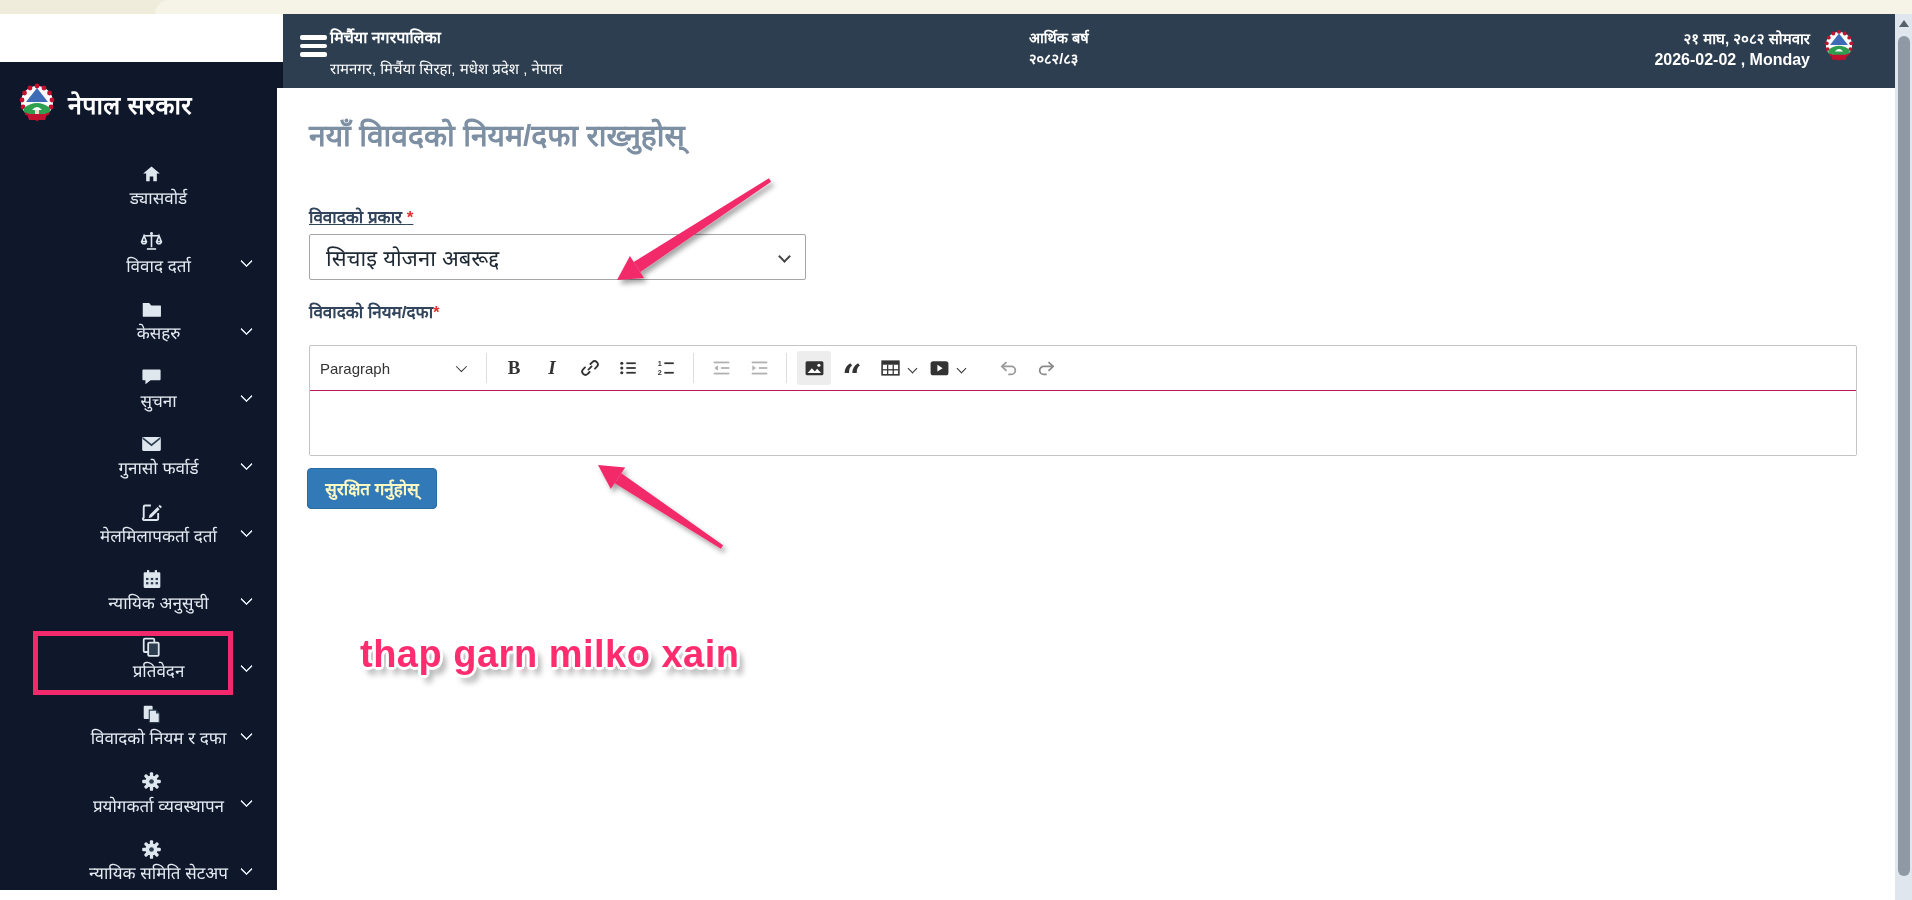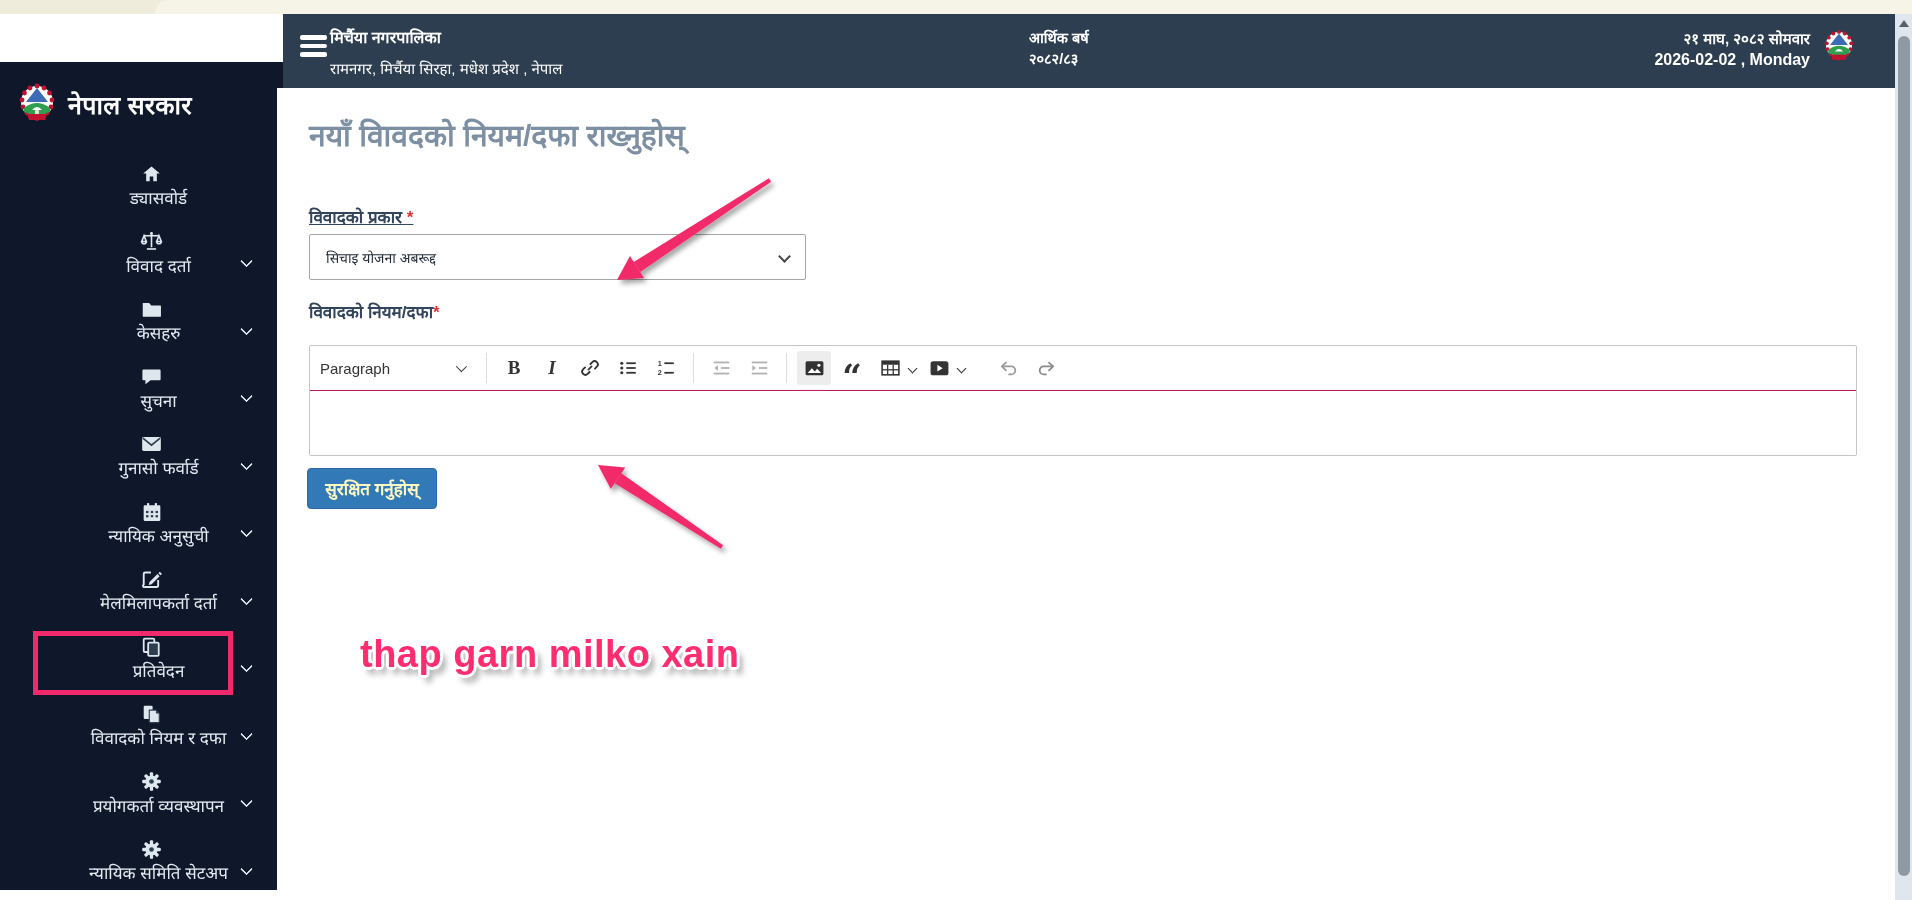--- a/index.html
+++ b/index.html
@@ -45,21 +45,21 @@
   .sb-thumb { position:absolute; left:2.5px; top:22px; width:12px; height:840px; background:#8f99a4; border-radius:7px; }
 
   
   .main { position:absolute; left:277px; top:88px; width:1416px; height:812px; background:#fff; }
   .page-title { position:absolute; left:32px; top:26px; font-size:30px; font-weight:700; color:#7d8fa3; }
   .field-label { position:absolute; left:32px; font-size:17px; font-weight:700; color:#32455c; }
   .req { color:#e23030; font-weight:700; }
   .select { position:absolute; left:32px; top:146px; width:497px; height:46px; background:#fff;
     border:1px solid #a6a6a6; border-radius:2px; display:flex; align-items:center;
     padding:0 16px; cursor:pointer; }
-  .select-value { font-size:14px; color:#1f2933; }
+  .select-value { font-size:22px; color:#1f2933; }
   .select-caret { position:absolute; right:16px; top:17px; width:9px; height:9px;
     border-right:2px solid #444; border-bottom:2px solid #444; transform:rotate(45deg); }
 
   .editor { position:absolute; left:32px; top:257px; width:1548px; border:1px solid #c4c4c4; border-radius:2px; background:#fff; }
   .toolbar { height:45px; border-bottom:1px solid #be185d; display:flex; align-items:center; padding:0 10px; }
   .tb-para { display:flex; align-items:center; width:158px; cursor:pointer; }
   .tb-para-label { font-size:15px; color:#333; }
   .tb-para .dd { margin-left:auto; margin-right:14px; width:8px; height:8px;
     border-right:1.8px solid #333; border-bottom:1.8px solid #333; transform:rotate(45deg) translateY(-2px); }
   .tb-sep { width:1px; height:30px; background:#dedede; margin:0 8px; }
@@ -181,47 +181,47 @@
             <rect x="1" y="1" width="16" height="12" rx="1.2" fill="#dfe7ee"></rect>
             <polyline points="1.6,2 9,8 16.4,2" fill="none" stroke="#2d3e50" stroke-width="1.5"></polyline>
           </svg>
       </span>
       <span class="nlabel">गुनासो फर्वार्ड</span>
       <span class="caret"></span>
     </div>
 
     <div class="nav-item">
       <span class="nicon">
+        <svg width="21" height="20" viewBox="0 0 18 18">
+          <path d="M15 10 V15 a1.2 1.2 0 0 1 -1.2 1.2 H3.2 A1.2 1.2 0 0 1 2 14 V4.4 A1.2 1.2 0 0 1 3.2 3.2 H8.5" fill="none" stroke="#dfe7ee" stroke-width="1.7"></path>
+          <path d="M7.2 11.8 l7.2-7.2 1.9 1.9 -7.2 7.2 -2.6.7 Z" fill="#dfe7ee"></path>
+          <path d="M15.2 3.8 l1.3-1.3 1.9 1.9 -1.3 1.3 Z" fill="#dfe7ee"></path>
+        </svg>
+      </span>
+      <span class="nlabel">मेलमिलापकर्ता दर्ता</span>
+      <span class="caret"></span>
+    </div>
+
+    <div class="nav-item">
+      <span class="nicon">
         <svg width="20" height="20" viewBox="0 0 18 18">
           <rect x="1.5" y="3" width="15" height="14" rx="1" fill="#dfe7ee"></rect>
           <rect x="4.5" y="1" width="2" height="4" fill="#dfe7ee"></rect>
             <rect x="11.5" y="1" width="2" height="4" fill="#dfe7ee"></rect>
           <g fill="#2d3e50">
             <rect x="3.6" y="8" width="2.2" height="2"></rect>
               <rect x="7.9" y="8" width="2.2" height="2"></rect>
               <rect x="12.2" y="8" width="2.2" height="2"></rect>
             <rect x="3.6" y="11.8" width="2.2" height="2"></rect>
               <rect x="7.9" y="11.8" width="2.2" height="2"></rect>
               <rect x="12.2" y="11.8" width="2.2" height="2"></rect>
           </g>
         </svg>
       </span>
       <span class="nlabel">न्यायिक अनुसुची</span>
-      <span class="caret"></span>
-    </div>
-
-    <div class="nav-item">
-      <span class="nicon">
-        <svg width="21" height="20" viewBox="0 0 18 18">
-          <path d="M15 10 V15 a1.2 1.2 0 0 1 -1.2 1.2 H3.2 A1.2 1.2 0 0 1 2 14 V4.4 A1.2 1.2 0 0 1 3.2 3.2 H8.5" fill="none" stroke="#dfe7ee" stroke-width="1.7"></path>
-          <path d="M7.2 11.8 l7.2-7.2 1.9 1.9 -7.2 7.2 -2.6.7 Z" fill="#dfe7ee"></path>
-          <path d="M15.2 3.8 l1.3-1.3 1.9 1.9 -1.3 1.3 Z" fill="#dfe7ee"></path>
-        </svg>
-      </span>
-      <span class="nlabel">मेलमिलापकर्ता दर्ता</span>
       <span class="caret"></span>
     </div>
 
     <div class="nav-item">
       <span class="nicon">
         <svg width="21" height="20" viewBox="0 0 18 18">
           <rect x="2" y="1.5" width="9.5" height="12" rx="1" fill="none" stroke="#dfe7ee" stroke-width="1.6"></rect>
           <rect x="6" y="5" width="9.5" height="12" rx="1" fill="#2d3e50" stroke="#dfe7ee" stroke-width="1.6"></rect>
         </svg>
       </span>

